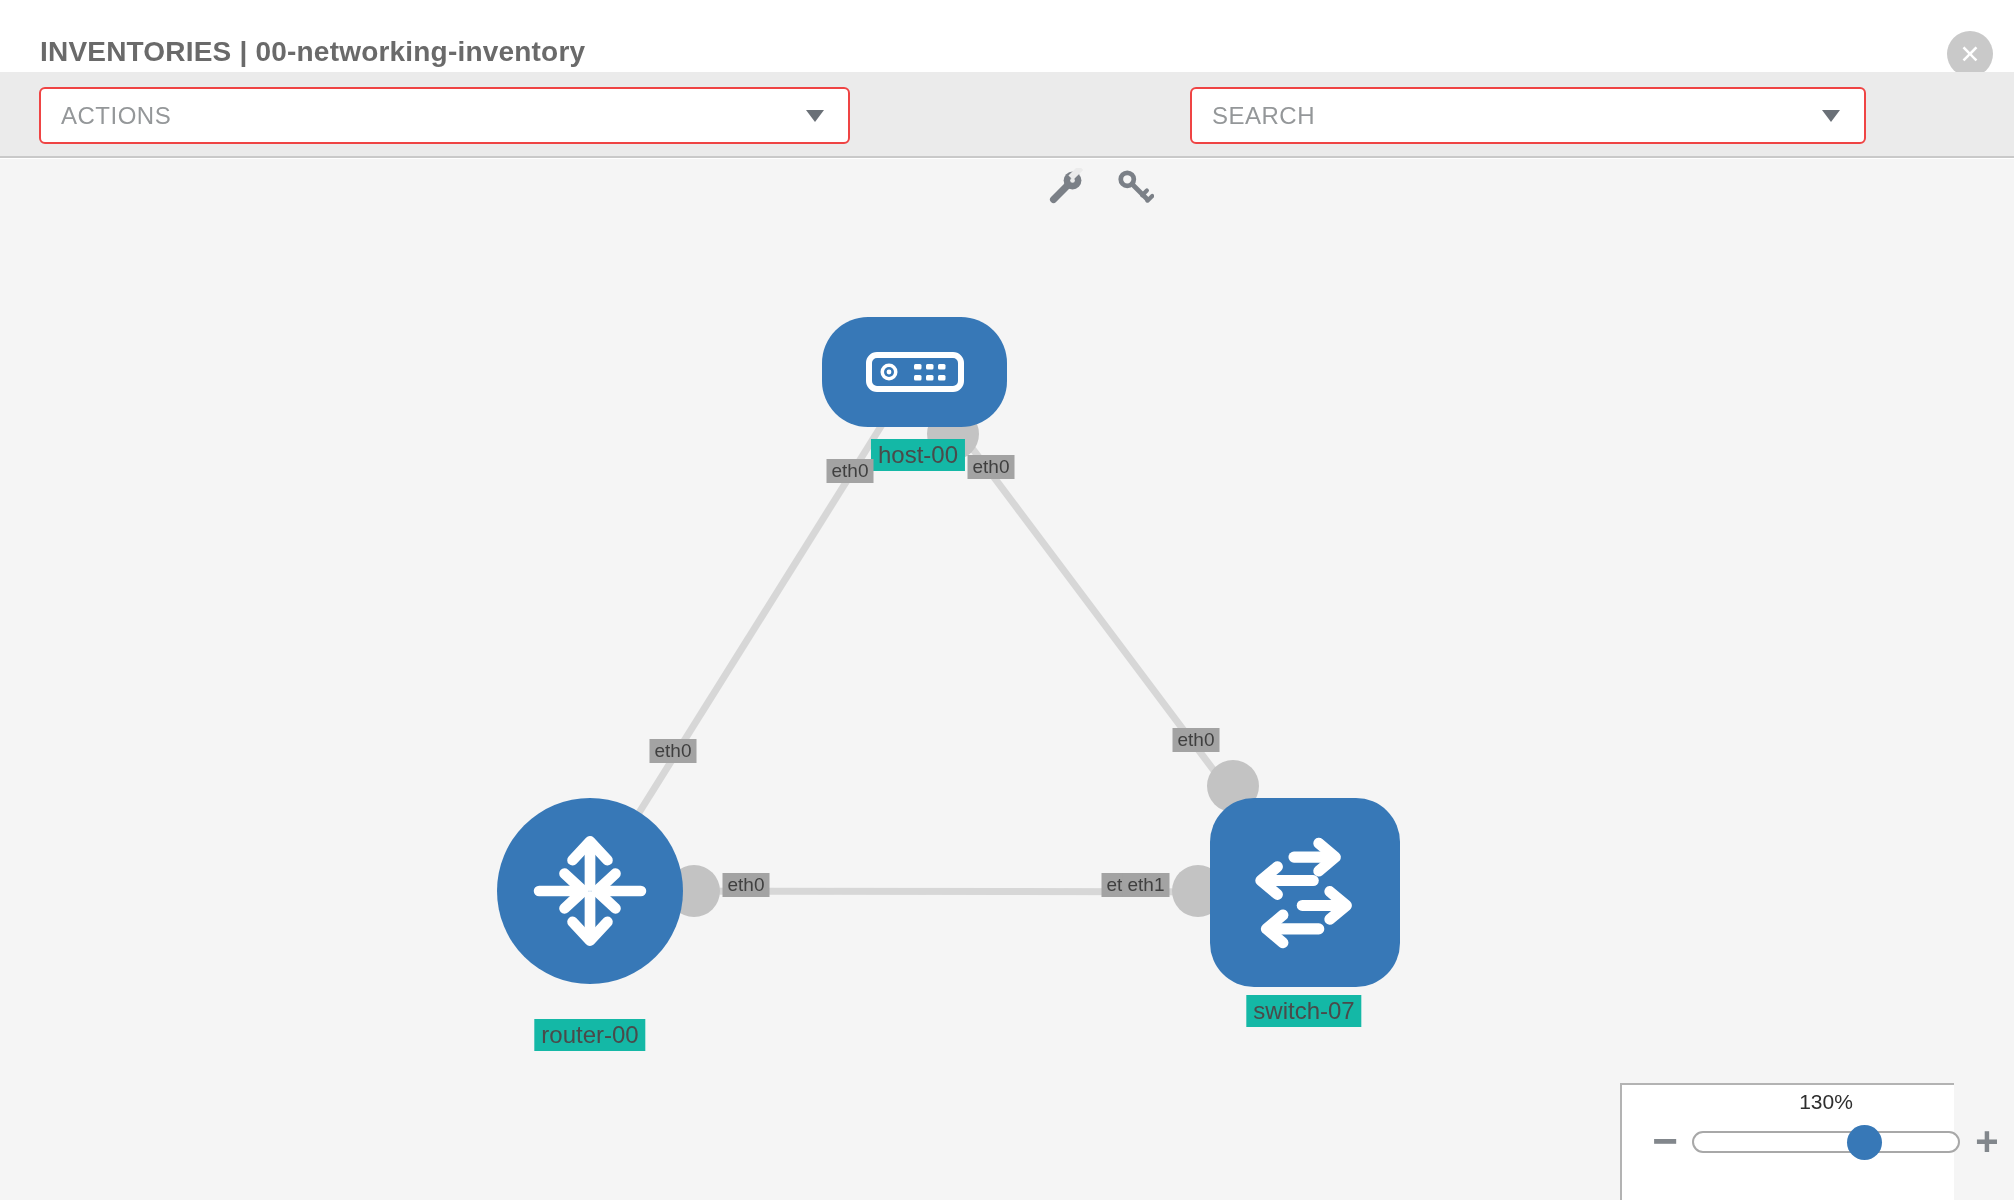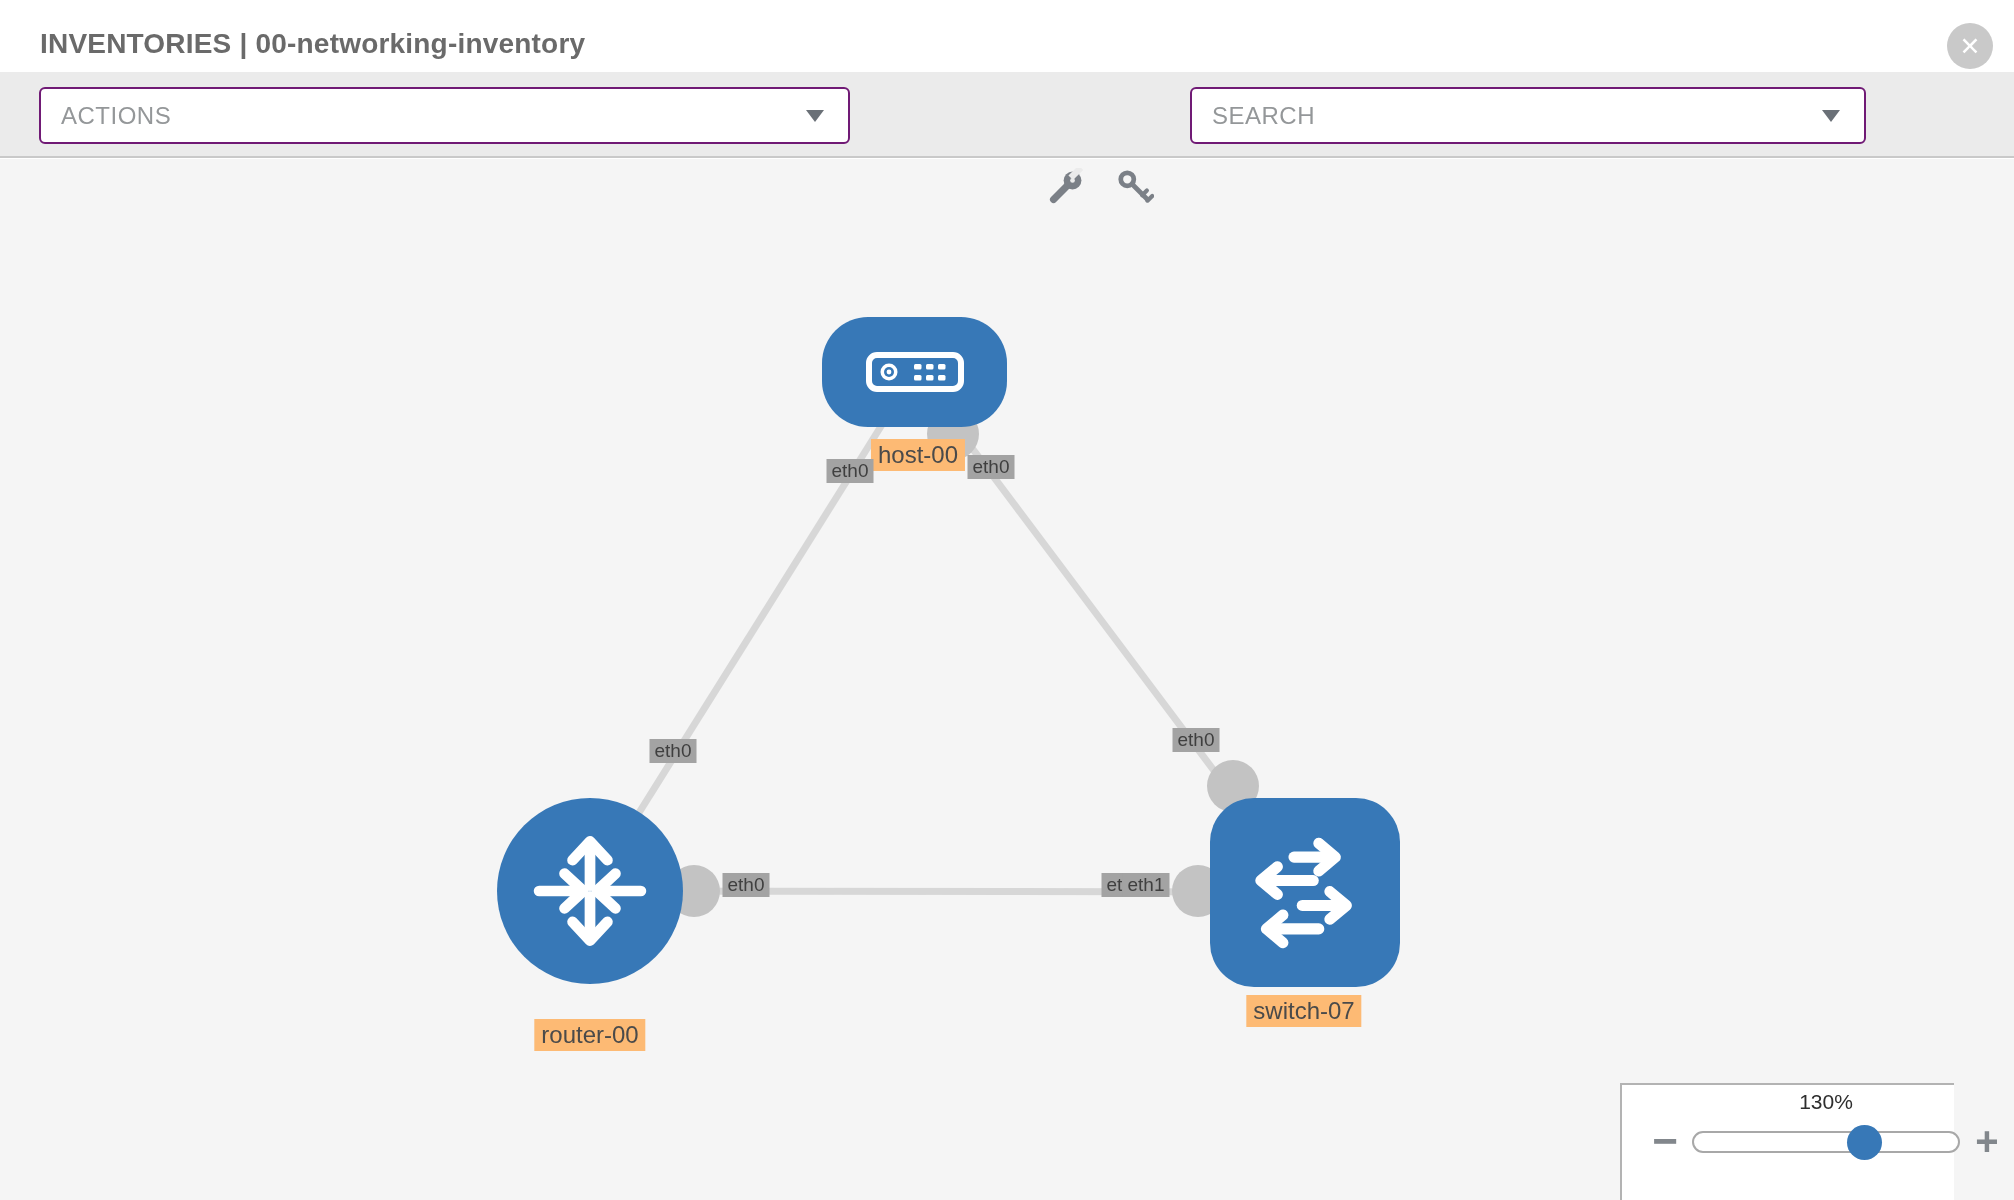--- a/index.html
+++ b/index.html
@@ -1,45 +1,45 @@
 <!DOCTYPE html>
 <html><head>
 <meta charset="utf-8">
 <style>
   * { margin:0; padding:0; box-sizing:border-box; }
   html,body { width:2014px; height:1200px; }
   body { font-family:"Liberation Sans","DejaVu Sans",sans-serif; background:#fff; }
   #app { position:relative; width:2014px; height:1200px; overflow:hidden; background:#fff; }
 
   
-  .titlebar { position:absolute; left:0; top:8px; width:1800px; height:72px; background:#fff; z-index:6; border-bottom:1px solid #e9e9e9; }
+  .titlebar { position:absolute; left:0; top:16px; width:1800px; height:72px; background:#fff; z-index:6; border-bottom:1px solid #e9e9e9; }
   .page-title { position:absolute; left:40px; top:50%; transform:translateY(-50%); font-size:28px; font-weight:bold; color:#6a6a6a; letter-spacing:.2px; }
   .close-btn { position:absolute; left:1947px; top:15px; width:46px; height:46px; border-radius:50%; background:#c9c9c9; display:flex; align-items:center; justify-content:center; cursor:pointer; }
   .close-btn span { color:#fff; font-size:25px; font-weight:bold; line-height:1; }
 
   
   .toolbar { position:absolute; left:0; top:72px; width:2014px; height:86px; background:#ebebeb; border-bottom:2px solid #c9c9c9; z-index:6; }
-  .select-box { position:absolute; top:15px; height:57px; background:#fff; border:2px solid #701a75; border-radius:6px; display:flex; align-items:center; padding:0 24px 0 20px; }
+  .select-box { position:absolute; top:15px; height:57px; background:#fff; border:2px solid #ef4444; border-radius:6px; display:flex; align-items:center; padding:0 24px 0 20px; }
   .select-box .lbl { font-size:24px; color:#949799; letter-spacing:.5px; }
   .caret { position:absolute; right:24px; top:50%; transform:translateY(-50%); width:0; height:0; border-left:9px solid transparent; border-right:9px solid transparent; border-top:12px solid #6a7077; }
   .actions-box { left:39px; width:811px; }
   .search-box { left:1190px; width:676px; }
   .tool-icon { position:absolute; top:93px; width:44px; height:44px; display:flex; align-items:center; justify-content:center; cursor:pointer; }
   .wrench-pos { left:1044px; }
   .key-pos { left:1113px; }
 
   
   .canvas-bg { position:absolute; left:0; top:159px; width:2014px; height:1041px; background:#f5f5f5; z-index:0; }
   .links-svg { position:absolute; left:0; top:0; width:2014px; height:1200px; z-index:1; }
   .connector { position:absolute; width:52px; height:52px; border-radius:50%; background:#c3c3c3; z-index:2; }
   .node { position:absolute; z-index:3; display:flex; align-items:center; justify-content:center; background:#3778b7; cursor:pointer; }
   .node-host { left:822px; top:317px; width:185px; height:110px; border-radius:46px; }
   .node-router { left:497px; top:798px; width:186px; height:186px; border-radius:50%; }
   .node-switch { left:1210px; top:798px; width:190px; height:189px; border-radius:44px; }
-  .node-label { position:absolute; z-index:4; transform:translate(-50%,-50%); background:#fdba74; color:#4a4a4a; font-size:24px; padding:2px 7px; white-space:nowrap; }
+  .node-label { position:absolute; z-index:4; transform:translate(-50%,-50%); background:#14b8a6; color:#4a4a4a; font-size:24px; padding:2px 7px; white-space:nowrap; }
   .if-chip { position:absolute; z-index:4; transform:translate(-50%,-50%); background:#a3a3a3; color:#3f3f3f; font-size:19px; padding:1px 5px; white-space:nowrap; }
   .if-chip.over { z-index:5; }
 
   
   .zoom-panel { position:absolute; left:1620px; top:1083px; width:334px; height:117px; background:#fff; border-top:2px solid #b3b3b3; border-left:2px solid #b3b3b3; z-index:6; }
   .zoom-level { position:absolute; left:70px; top:5px; width:268px; text-align:center; font-size:21px; color:#2e2e2e; }
   .zoom-minus, .zoom-plus { position:absolute; top:56px; transform:translate(-50%,-50%); color:#82878c; font-weight:bold; cursor:pointer; line-height:1; }
   .zoom-minus { left:43px; font-size:44px; }
   .zoom-plus { left:365px; font-size:40px; }
   .zoom-track { position:absolute; left:70px; top:46px; width:268px; height:22px; background:#fff; border:2px solid #a8a8a8; border-radius:12px; cursor:pointer; }

